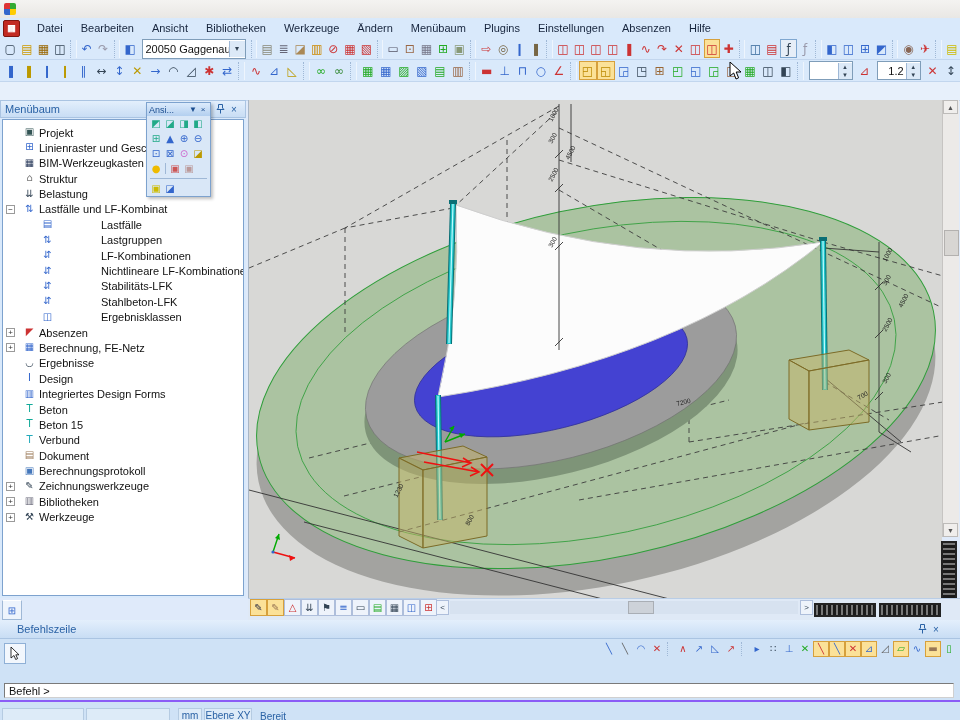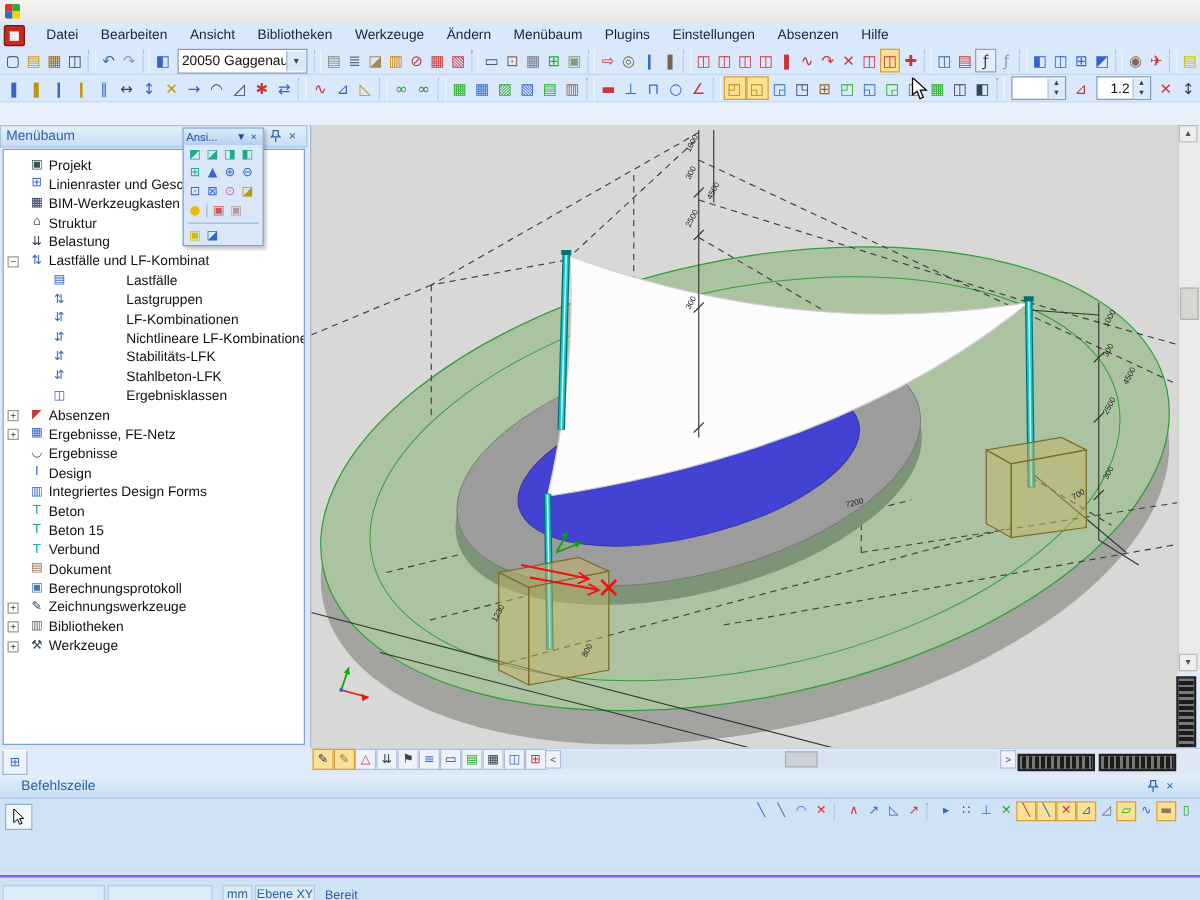--- a/index.html
+++ b/index.html
@@ -518,21 +518,21 @@
           <span class="tlabel">Ergebnisklassen</span>
         </div>
         <div class="trow d0">
           <span class="exp">+</span>
           <span class="ticon" style="color: rgb(204, 51, 51);">◤</span>
           <span class="tlabel">Absenzen</span>
         </div>
         <div class="trow d0">
           <span class="exp">+</span>
           <span class="ticon" style="color: rgb(51, 102, 204);">▦</span>
-          <span class="tlabel">Ergebnisse, FE-Netz</span>
+          <span class="tlabel">Berechnung, FE-Netz</span>
         </div>
         <div class="trow d0">
           <span class="ticon" style="color: rgb(51, 68, 85);">◡</span>
           <span class="tlabel">Ergebnisse</span>
         </div>
         <div class="trow d0">
           <span class="ticon" style="color: rgb(51, 102, 204);">I</span>
           <span class="tlabel">Design</span>
         </div>
         <div class="trow d0">
@@ -904,20 +904,21 @@
         <button class="snapico" title="snap-arc-center">
           <span class="gl" style="color: rgb(51, 102, 204);">∿</span>
         </button>
         <button class="snapico hl-y" title="snap-dim">
           <span class="gl" style="color: rgb(153, 119, 85);">▬</span>
         </button>
         <button class="snapico" title="snap-table">
           <span class="gl" style="color: rgb(34, 170, 34);">▯</span>
         </button>
       </div>
+    <div class="cmdinput">Befehl &gt;</div>
   </div>
 
   <div class="statusbar">
     <div class="stcell" style="width:82px"></div>
     <div class="stcell" style="width:84px"></div>
     <div class="stcell" style="width:24px;margin-left:8px">mm</div>
     <div class="stcell" style="width:48px">Ebene XY</div>
     <span style="margin-left:8px">Bereit</span>
   </div>
 

